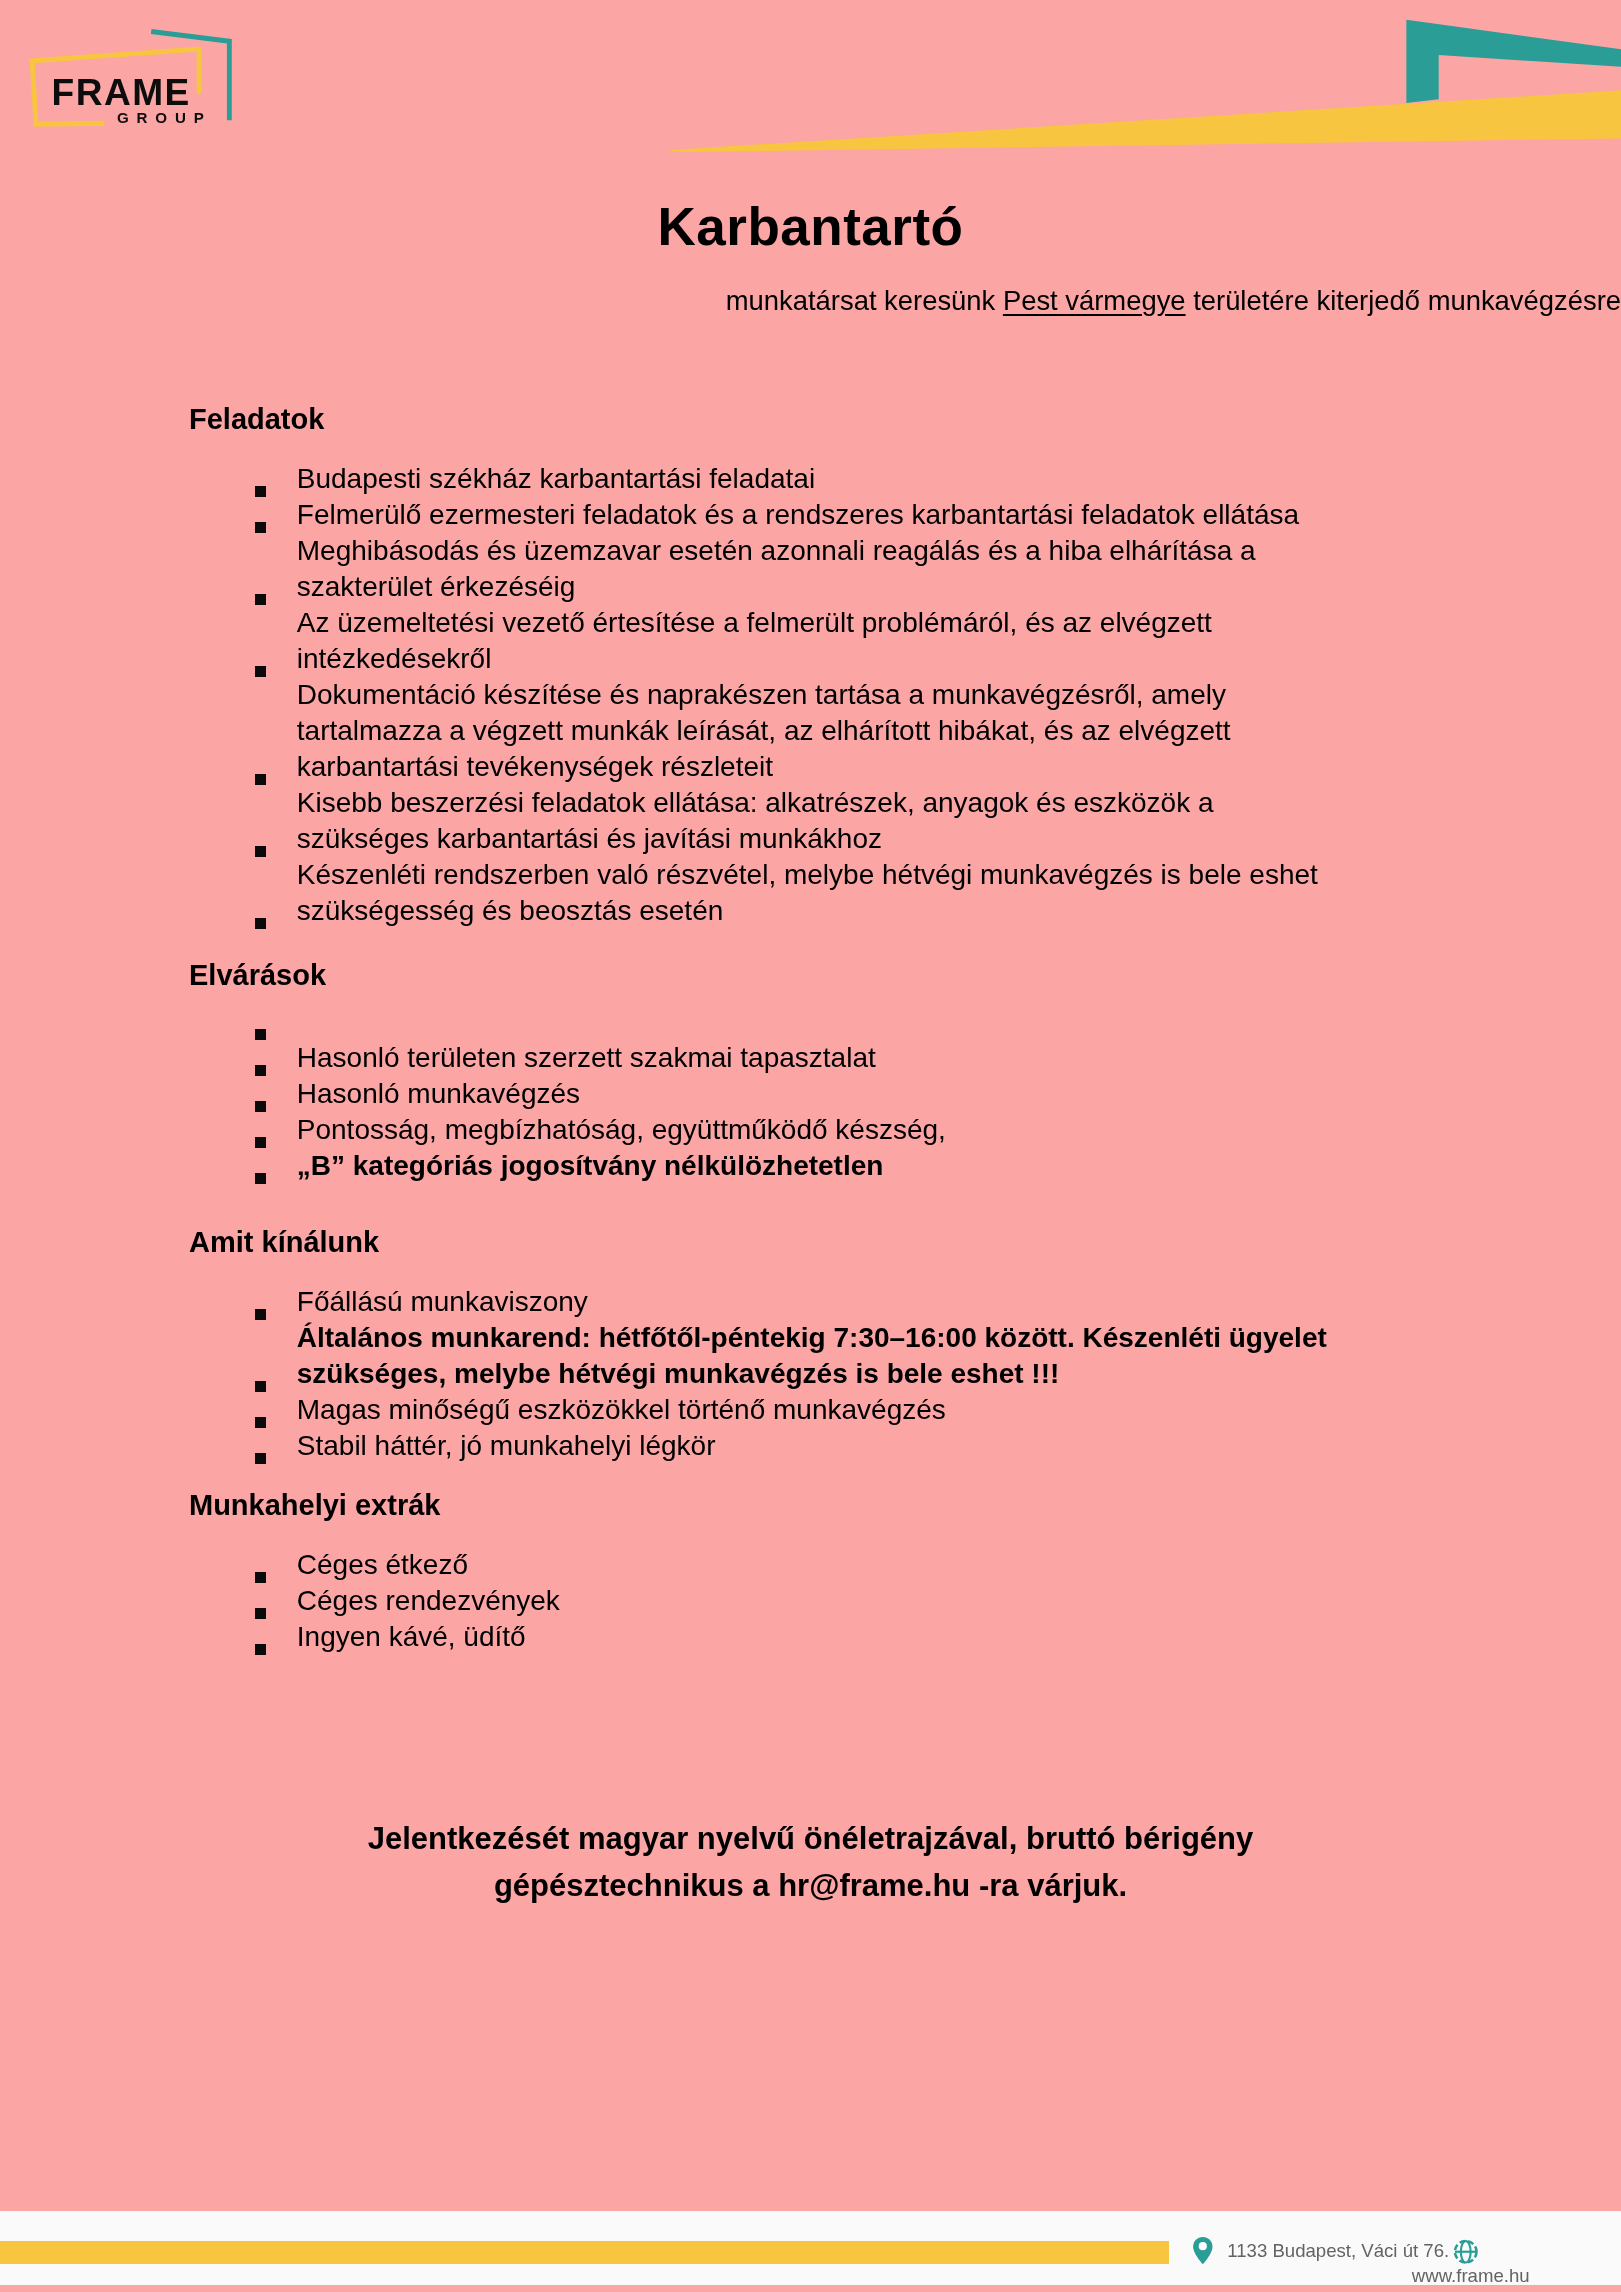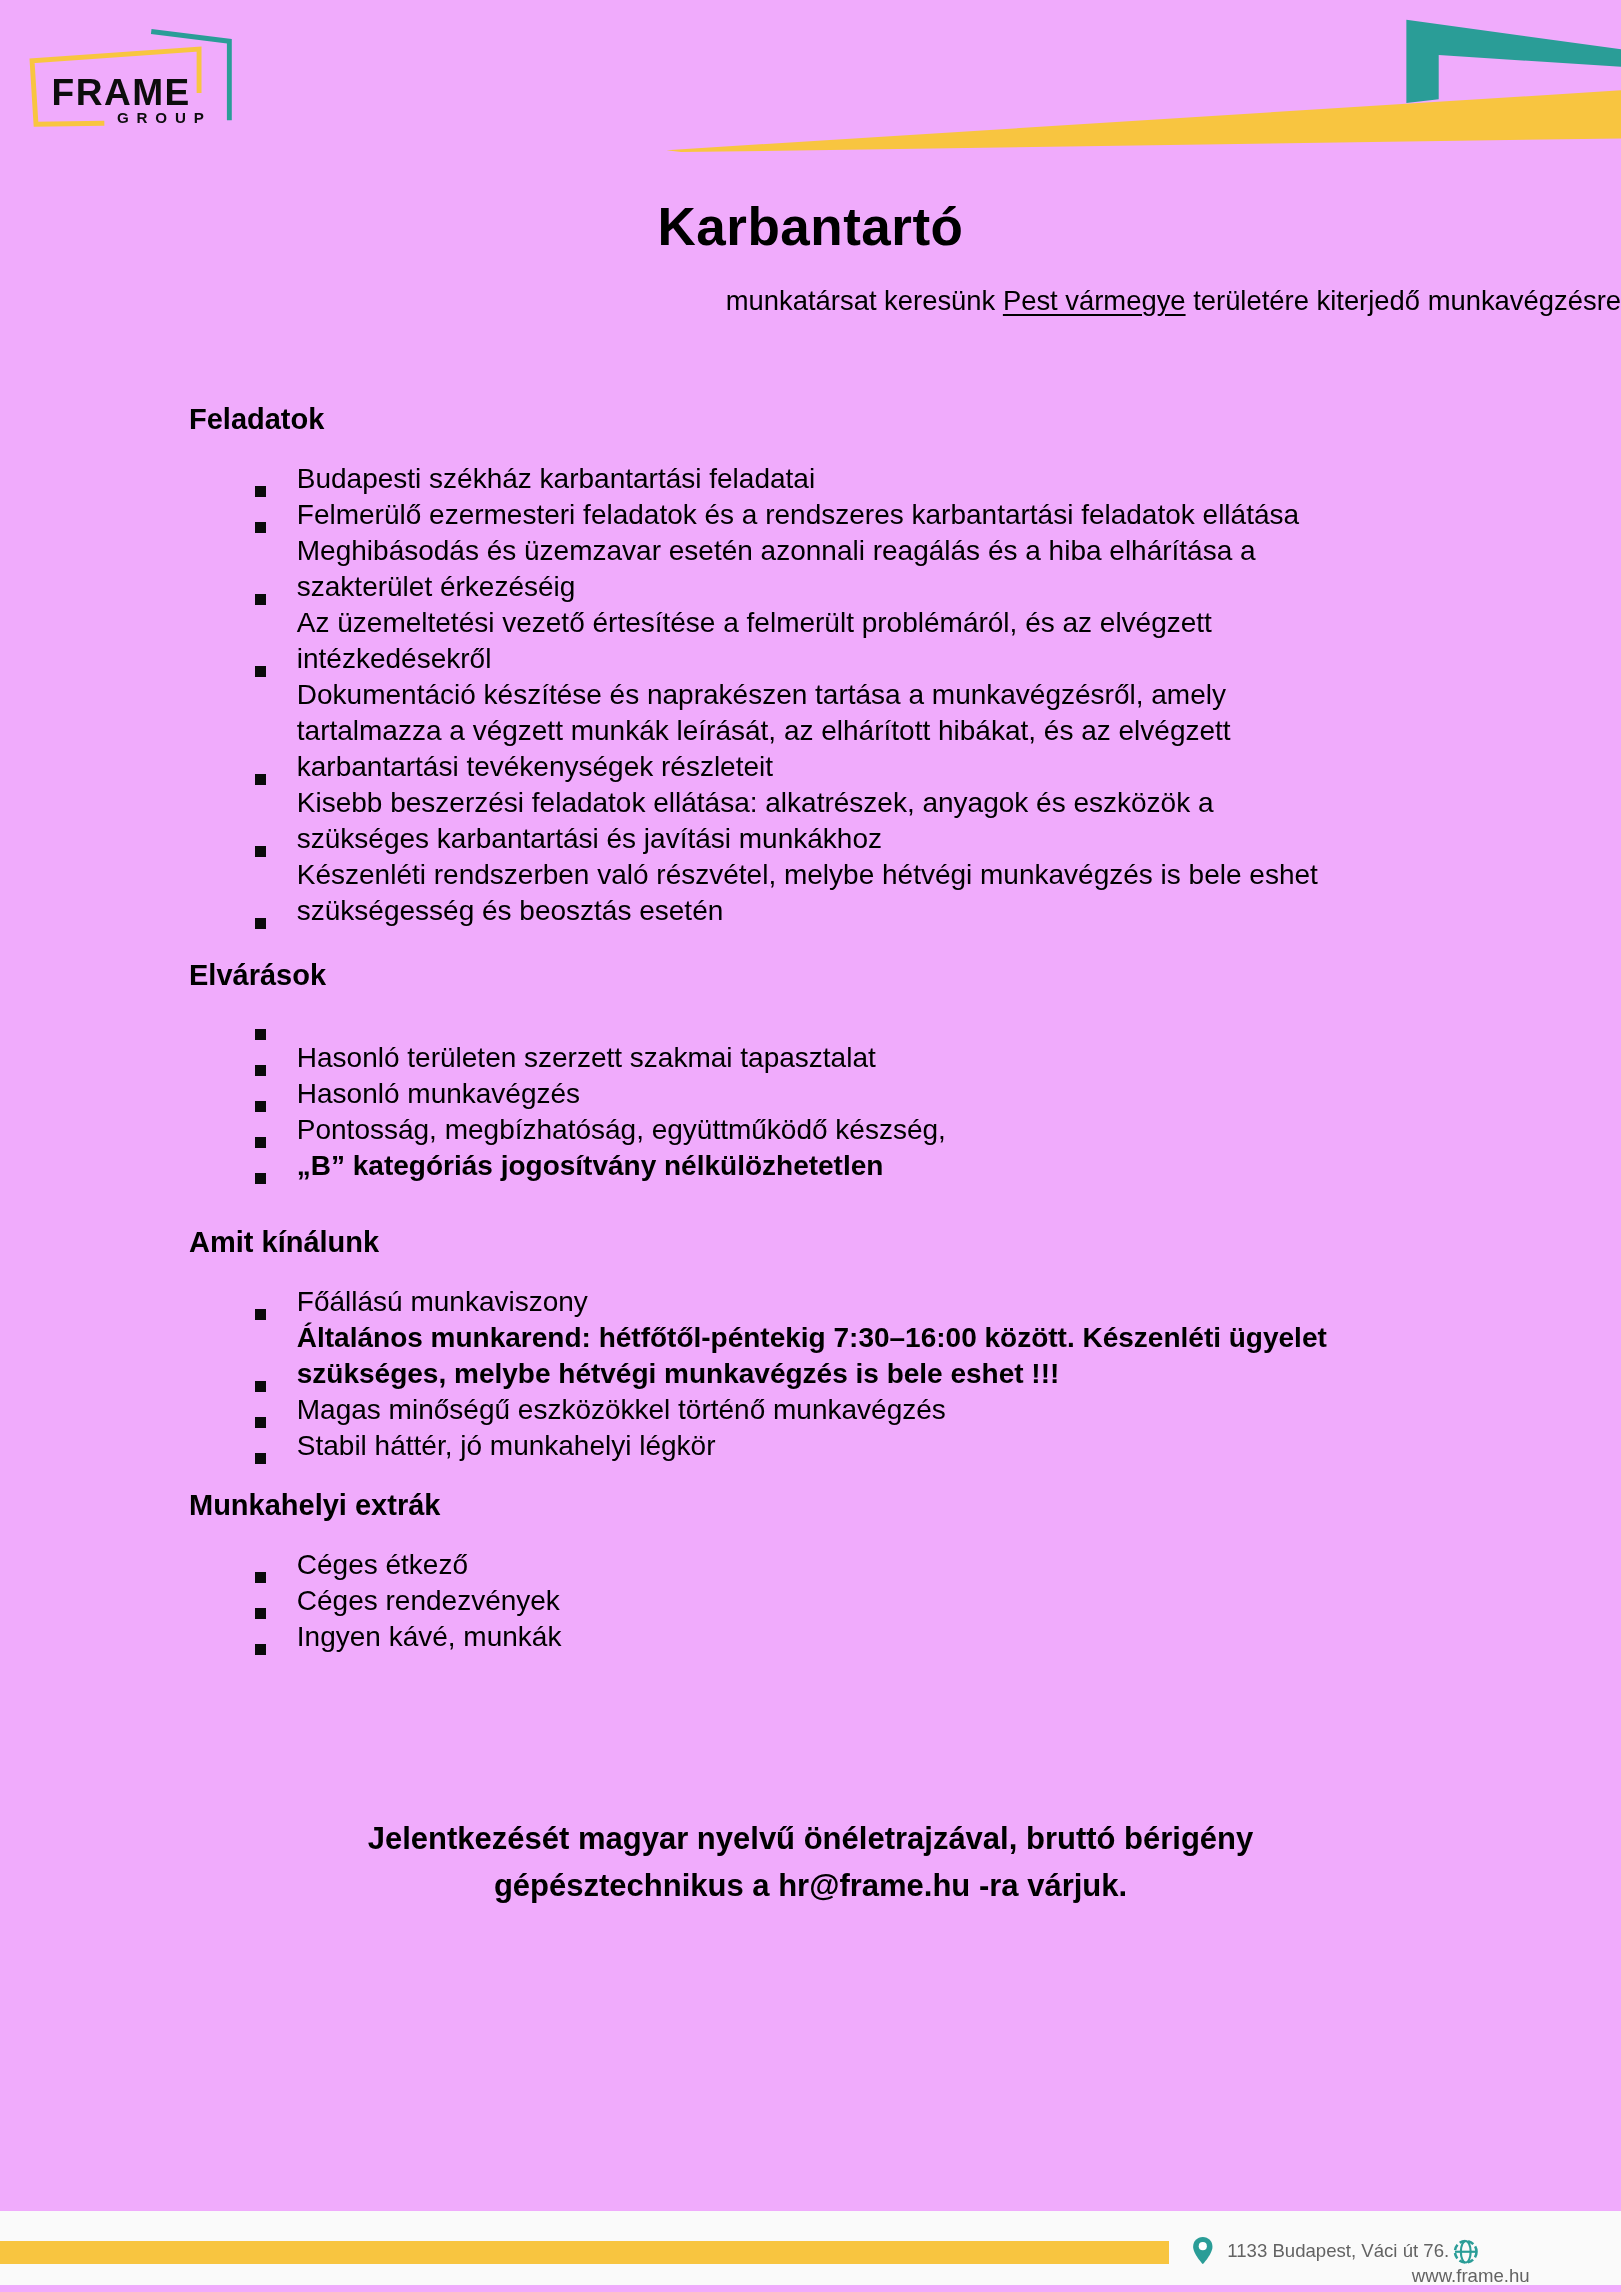--- a/index.html
+++ b/index.html
@@ -1,21 +1,21 @@
 <!DOCTYPE html>
 <html lang="hu"><head>
 <meta charset="utf-8">
 <style>
   * { margin:0; padding:0; box-sizing:border-box; }
   html,body { background:#e8e8e8; }
   .page {
     position:relative;
     width:1621px; height:2293px;
     margin:0 auto;
-    background:#f0abfc;
+    background:#fca5a5;
     font-family:"Liberation Sans", sans-serif;
     color:#000;
     overflow:hidden;
   }
 
   
   .logo-svg   { position:absolute; left:27.4px;  top:9.8px; }
   .decor-svg  { position:absolute; left:637px; top:0;    }
 
   
@@ -196,21 +196,21 @@
           <div class="bullet">
             <span class="marker"></span>
             <div class="btext">Céges étkező</div>
           </div>
           <div class="bullet">
             <span class="marker"></span>
             <div class="btext">Céges rendezvények</div>
           </div>
           <div class="bullet">
             <span class="marker"></span>
-            <div class="btext">Ingyen kávé, munkák</div>
+            <div class="btext">Ingyen kávé, üdítő</div>
           </div>
         </div>
     </div>
   </div>
 
   <div class="cta">
     <div>Jelentkezését magyar nyelvű önéletrajzával, bruttó bérigény</div>
     <div>gépésztechnikus a hr@frame.hu -ra várjuk.</div>
   </div>
 

